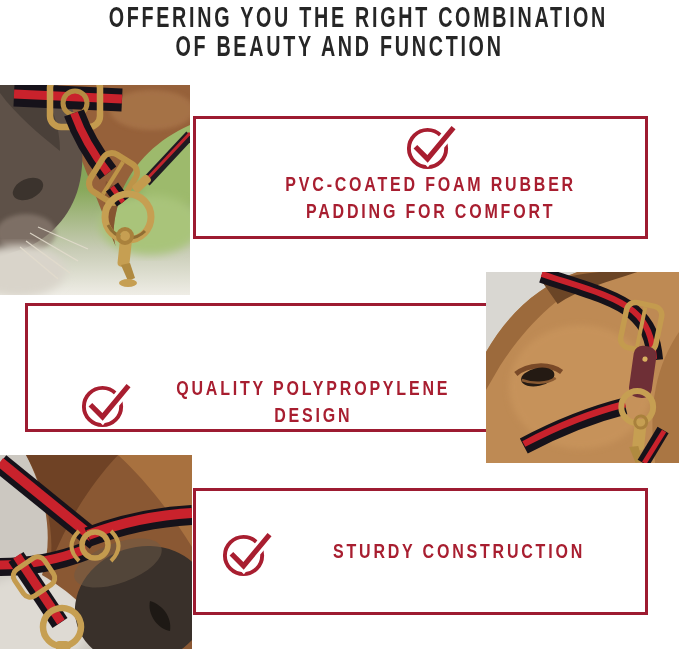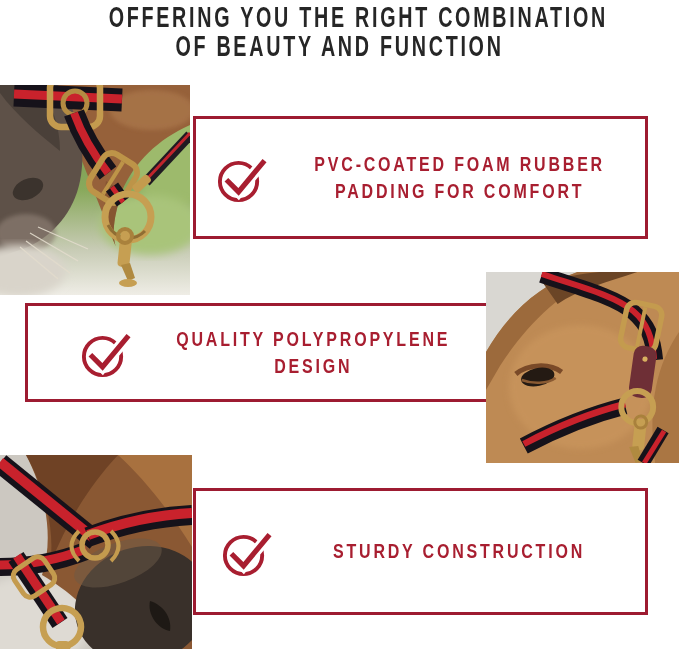--- a/index.html
+++ b/index.html
@@ -16,22 +16,22 @@
     font-size:29px;line-height:29px;letter-spacing:4px;
     transform:scaleX(.68);transform-origin:50% 0;
     white-space:nowrap;
   }
   
   .feature-box{
     position:absolute;box-sizing:border-box;background:#fff;
     border:3px solid var(--accent_red,#9D1B31);
     display:flex;align-items:center;
   }
-  #box1{left:193px;top:116px;width:455px;height:123px;padding-left:20px;}
-  #box2{left:25px;top:303px;width:462px;height:99px;padding-left:52px;border-right:none;}
+  #box1{left:193px;top:116px;width:455px;height:123px;padding-left:20px;flex-direction:column;}
+  #box2{left:25px;top:303px;width:462px;height:129px;padding-left:52px;border-right:none;align-items:flex-end;}
   #box3{left:193px;top:488px;width:455px;height:127px;padding-left:25px;}
   .check-icon{flex:0 0 auto;display:block;}
   .feature-text{
     flex:1;text-align:center;color:var(--text_red,#A81E30);
     font-weight:bold;font-size:20px;letter-spacing:3.5px;line-height:27px;
     transform:scaleX(.8);transform-origin:50% 50%;
     padding:0 10px;white-space:nowrap;
   }
   .feature-line:empty{display:none;}
   

